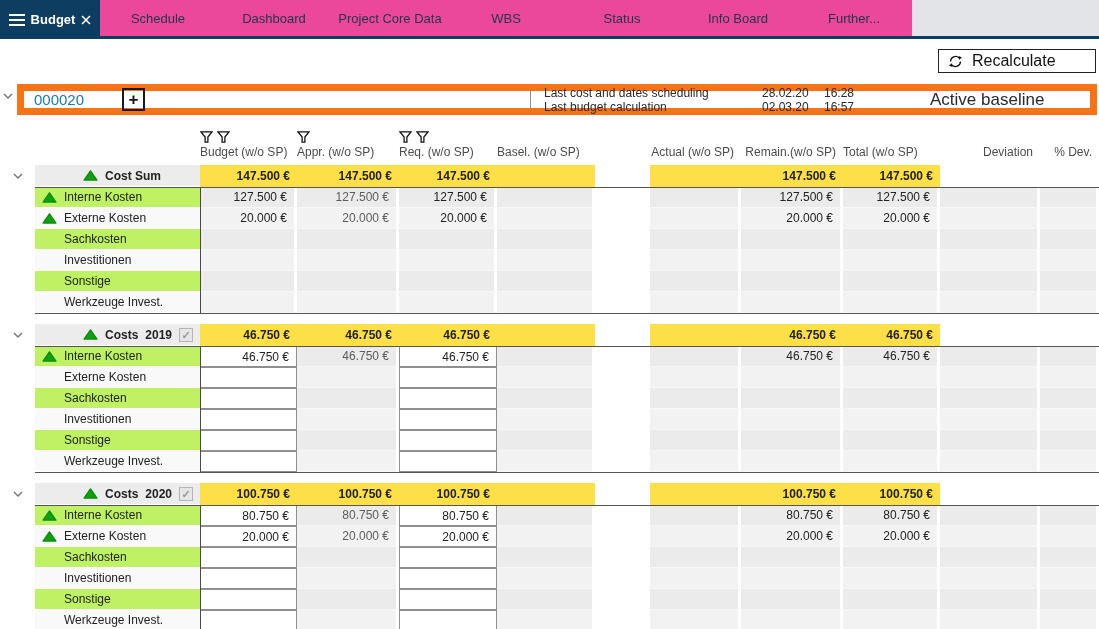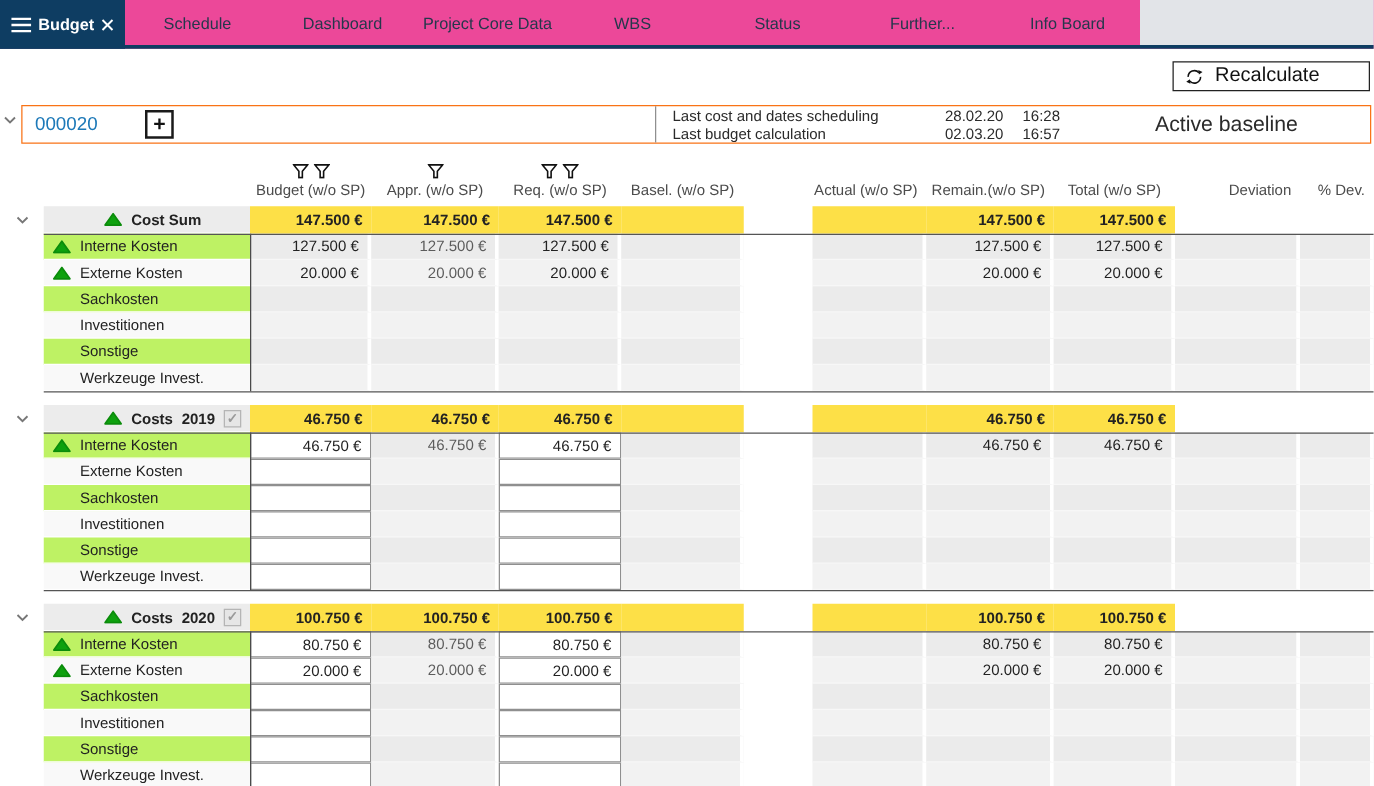--- a/index.html
+++ b/index.html
@@ -18,39 +18,39 @@
   
   .toolbar { height:45px; position:relative; }
   .btn-recalc { position:absolute; right:3px; top:10px; width:158px; height:24px;
     background:#fff; border:1px solid #222; display:flex; align-items:center; gap:8px;
     padding:0 8px; font-size:16px; color:#111; cursor:pointer; }
 
   
   .projrow { position:relative; height:31px; margin:0 1px 6px 0; }
   .proj-chev { position:absolute; left:2px; top:8px; }
   .projbox { position:absolute; left:17px; right:1px; top:0; bottom:0;
-    border:1px solid #f97316; display:flex; align-items:center; }
+    border:7px solid #f97316; display:flex; align-items:center; }
   .proj-left { flex:0 0 507px; display:flex; align-items:center; height:100%;
     border-right:1px solid #8f8f8f; padding:0 4px 0 10px; }
   .proj-id { width:88px; font-size:15px; color:#1d79b8; }
   .proj-name { flex:1; font-size:15px; color:#16486e; }
   .plus-btn { width:23px; height:23px; border:2px solid #1a1a1a; display:flex; align-items:center;
     justify-content:center; font-size:17px; font-weight:bold; color:#111; line-height:1; cursor:pointer; }
   .proj-right { flex:1; display:flex; align-items:center; padding-left:13px; }
   .info-grid { display:grid; grid-template-columns:218px 62px 44px; font-size:12px;
     line-height:14px; color:#2a2a2a; }
   .info-grid .num { text-align:left; }
   .baseline { margin-left:62px; font-size:17px; color:#2a2a2a; }
 
   
   .grid-head, .row { display:grid;
     grid-template-columns:35px 165px 97px 102px 98px 98px 55px 91px 102px 97px 100px 59px; }
   .grid-head { height:40px; margin-bottom:4px; }
   .colhead { display:flex; flex-direction:column; justify-content:flex-end; }
-  .colhead.center { align-items:center; }
+  .colhead.center { }
   .colhead.right { align-items:flex-end; padding-right:7px; }
   .funnels { height:16px; display:flex; gap:4px; align-items:flex-end; }
   .collabel { height:18px; line-height:18px; font-size:12px; color:#4c4c4c; white-space:nowrap; }
 
   
   .row { height:21px; line-height:20px; font-size:12px; }
   .header-row { height:22px; line-height:22px; font-weight:bold; position:relative; }
   .header-row::after { content:""; position:absolute; left:35px; right:0; bottom:-1px;
     height:1px; background:#555; z-index:3; }
   .group { position:relative; margin-bottom:10px; padding-bottom:1px; }
@@ -104,24 +104,24 @@
   <div class="tab">
       <span>Project Core Data</span>
     </div>
   <div class="tab">
       <span>WBS</span>
     </div>
   <div class="tab">
       <span>Status</span>
     </div>
   <div class="tab">
+      <span>Info Board</span>
+    </div>
+  <div class="tab">
       <span>Further...</span>
-    </div>
-  <div class="tab">
-      <span>Info Board</span>
     </div>
   <div class="tab-corner"></div>
 </div>
 
 <div class="toolbar">
   <div class="btn-recalc">
     <svg width="17" height="17" viewBox="0 0 24 24">
       <path d="M19 12a7 7 0 0 1-12.2 4.7" fill="none" stroke="#111" stroke-width="1.8"></path>
       <path d="M5 12a7 7 0 0 1 12.2-4.7" fill="none" stroke="#111" stroke-width="1.8"></path>
       <polygon points="7.6,19.9 6.9,14.6 2.8,17.6" fill="#111"></polygon>

